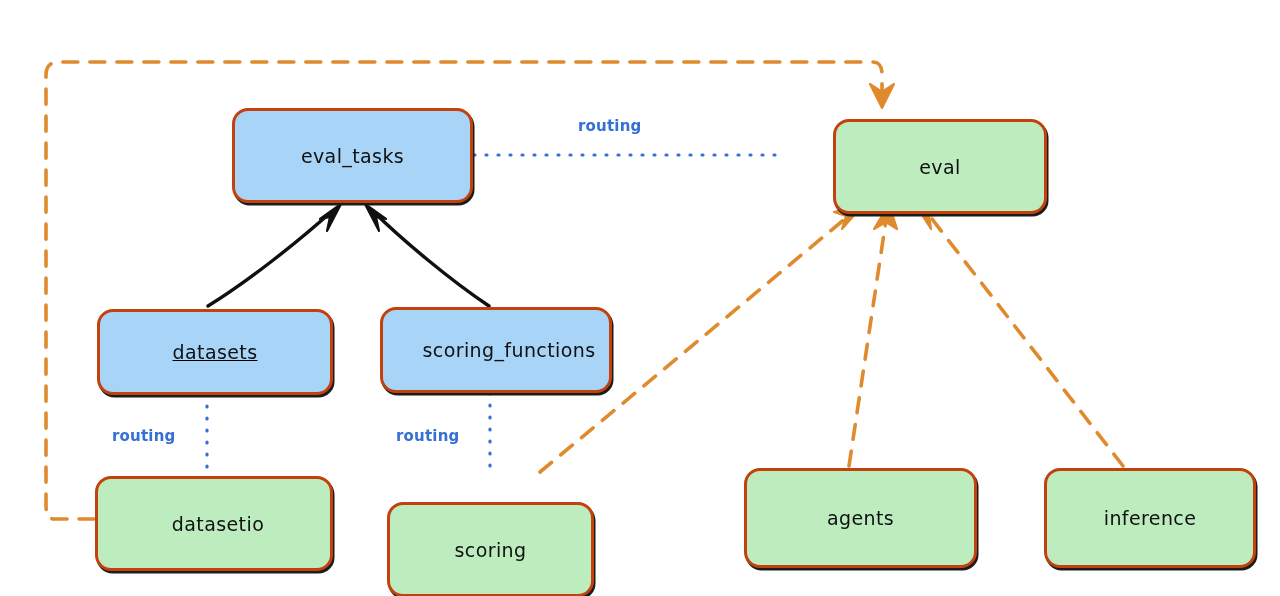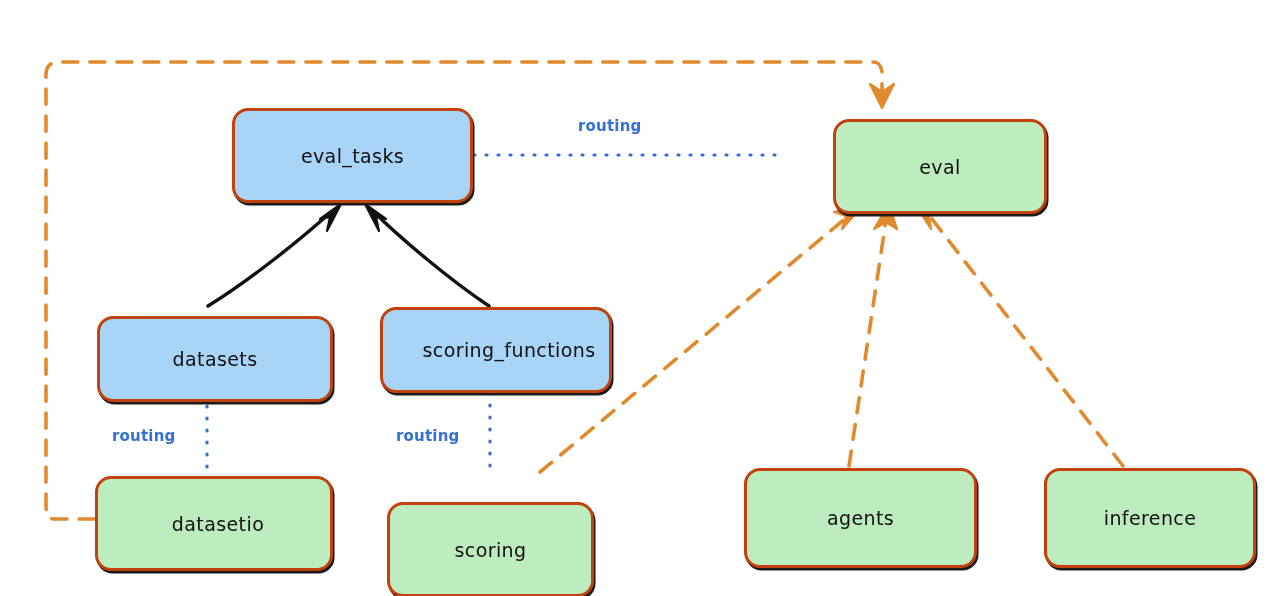--- a/index.html
+++ b/index.html
@@ -110,21 +110,21 @@
   </svg>
 
   <div class="node api" style="left:232px; top:108px; width:241px; height:95px;">
     <span class="node-label">eval_tasks</span>
   </div>
 
   <div class="node provider" style="left:833px; top:107px; width:214px; height:95px;margin-top:12px;">
     <span class="node-label">eval</span>
   </div>
 
-  <div class="node api" style="left:97px; top:316px; width:236px; height:86px;">
+  <div class="node api" style="left:97px; top:309px; width:236px; height:86px;text-decoration:underline;">
     <span class="node-label">datasets</span>
   </div>
 
   <div class="node api" style="left:380px; top:307px; width:232px; height:86px;padding-left:26px;">
     <span class="node-label">scoring_functions</span>
   </div>
 
   <div class="node provider" style="left:95px; top:476px; width:238px; height:95px;padding-left:8px;">
     <span class="node-label">datasetio</span>
   </div>

